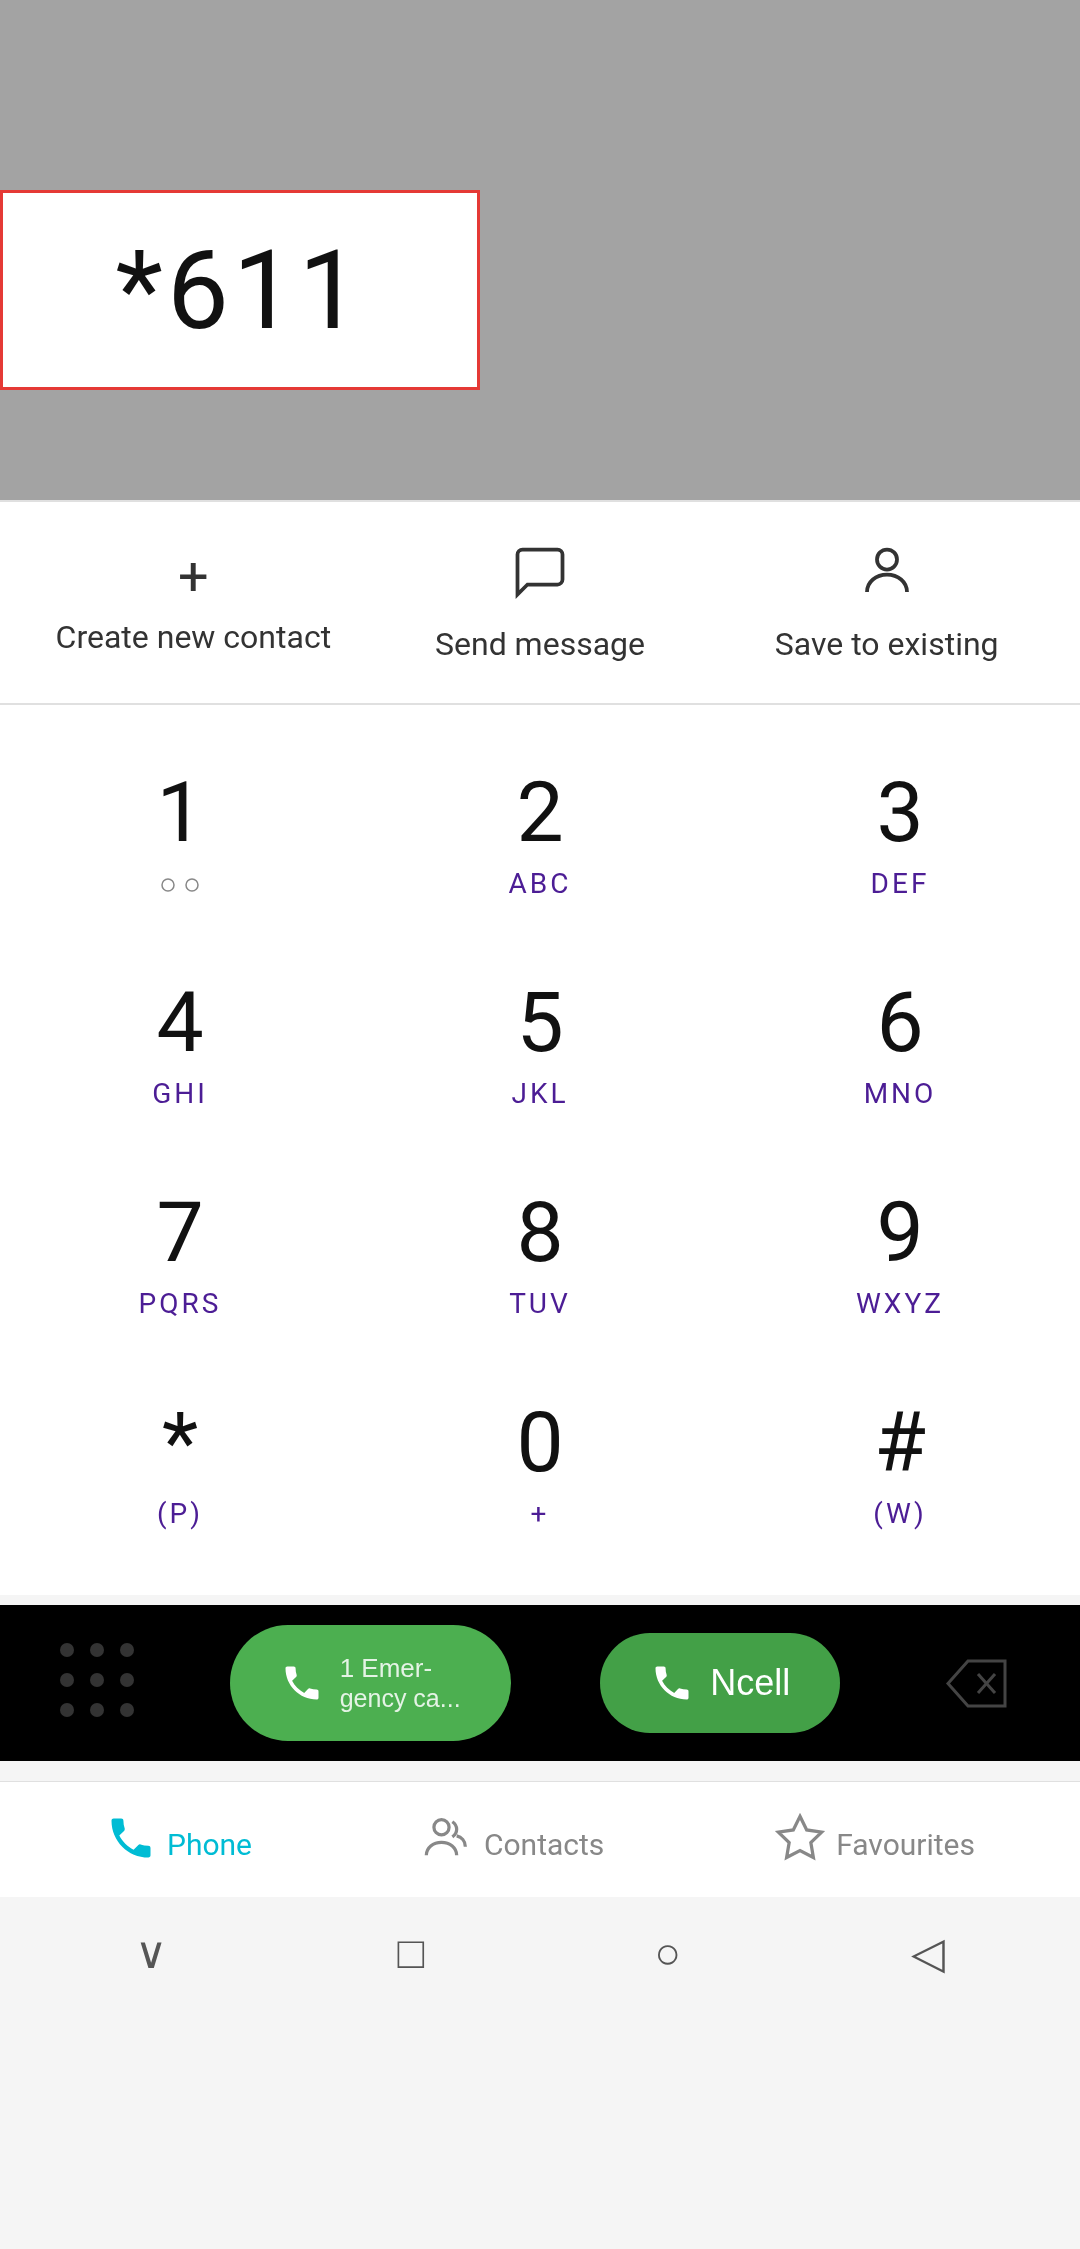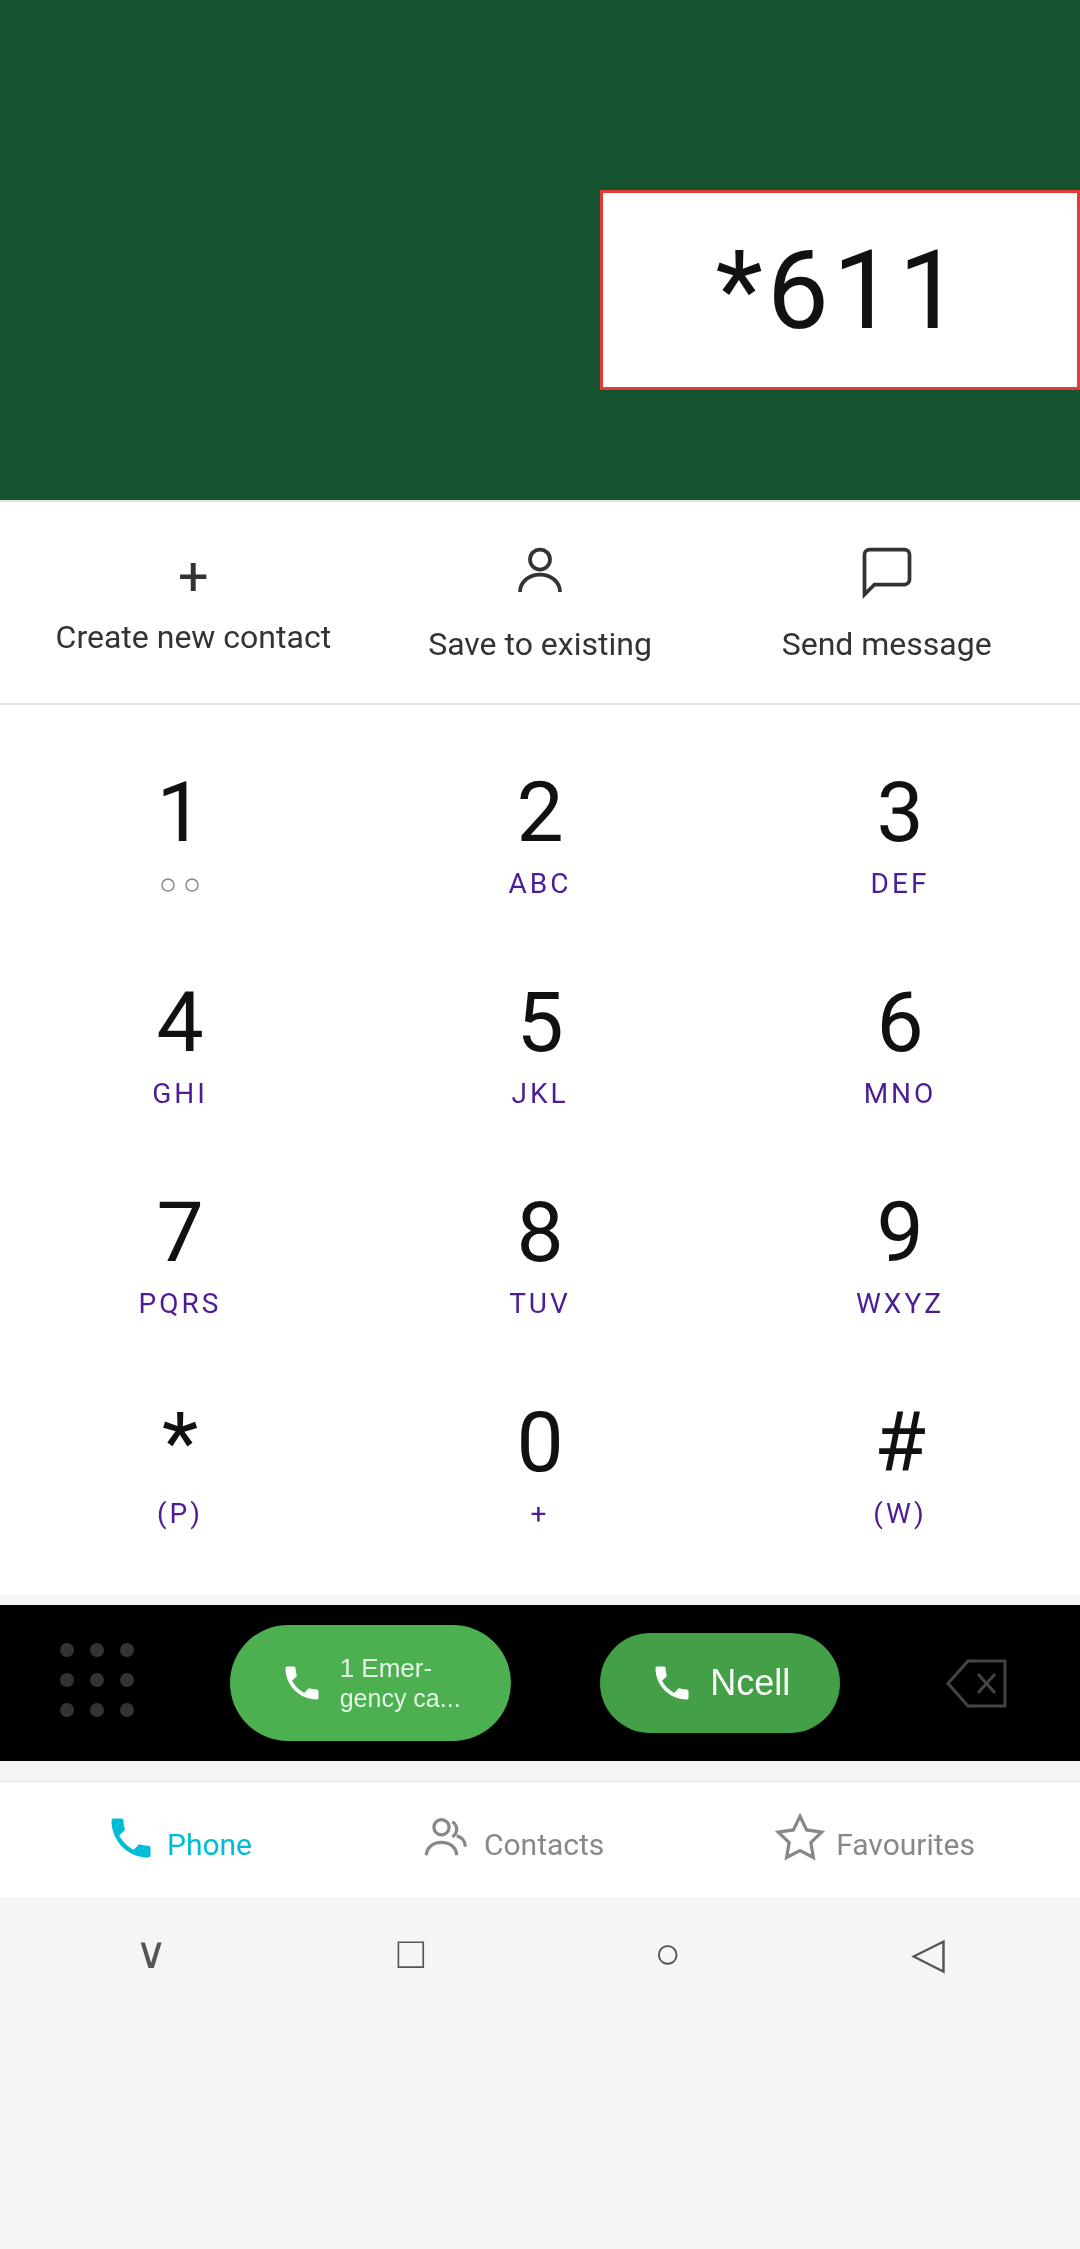--- a/index.html
+++ b/index.html
@@ -8,24 +8,24 @@
     body {
       width: 1080px;
       height: 2249px;
       background: #f5f5f5;
       font-family: 'Roboto', Arial, sans-serif;
       overflow: hidden;
     }
 
     
     .top-section {
-      background: #14532d;
-      display: flex;
-      align-items: center;
-      justify-content: flex-end;
+      background: #a3a3a3;
+      display: flex;
+      align-items: center;
+      justify-content: flex-start;
       height: 500px;
       padding-top: 80px;
     }
 
     .number-display {
       border: 3px solid #e53935;
       background: #ffffff;
       width: 480px;
       height: 200px;
       display: flex;
@@ -250,37 +250,37 @@
     <span class="number-text">*611</span>
   </div>
 </div>
 
 <div class="divider"></div>
 
 <div class="action-row">
   <div class="action-item">
     <span class="action-icon">+</span>
     <span class="action-label">Create new contact</span>
+  </div>
+  <div class="action-item">
+    <span class="action-icon">
+      <svg width="60" height="60" viewBox="0 0 24 24" fill="none" stroke="#333" stroke-width="1.5">
+        <path d="M21 15a2 2 0 0 1-2 2H7l-4 4V5a2 2 0 0 1 2-2h14a2 2 0 0 1 2 2z"></path>
+      </svg>
+    </span>
+    <span class="action-label">Send message</span>
   </div>
   <div class="action-item">
     <span class="action-icon">
       <svg width="60" height="60" viewBox="0 0 24 24" fill="none" stroke="#333" stroke-width="1.5">
         <circle cx="12" cy="7" r="4"></circle>
         <path d="M4 20c0-4 3.6-7 8-7s8 3 8 7"></path>
       </svg>
     </span>
     <span class="action-label">Save to existing</span>
-  </div>
-  <div class="action-item">
-    <span class="action-icon">
-      <svg width="60" height="60" viewBox="0 0 24 24" fill="none" stroke="#333" stroke-width="1.5">
-        <path d="M21 15a2 2 0 0 1-2 2H7l-4 4V5a2 2 0 0 1 2-2h14a2 2 0 0 1 2 2z"></path>
-      </svg>
-    </span>
-    <span class="action-label">Send message</span>
   </div>
 </div>
 
 <div class="dialpad">
   <div class="dialpad-row">
     <div class="dial-key">
       <span class="dial-number">1</span>
       <span class="dial-letters">
         <svg width="40" height="16" viewBox="0 0 40 16">
           <circle cx="8" cy="8" r="6" fill="none" stroke="#888" stroke-width="1.5"></circle>

